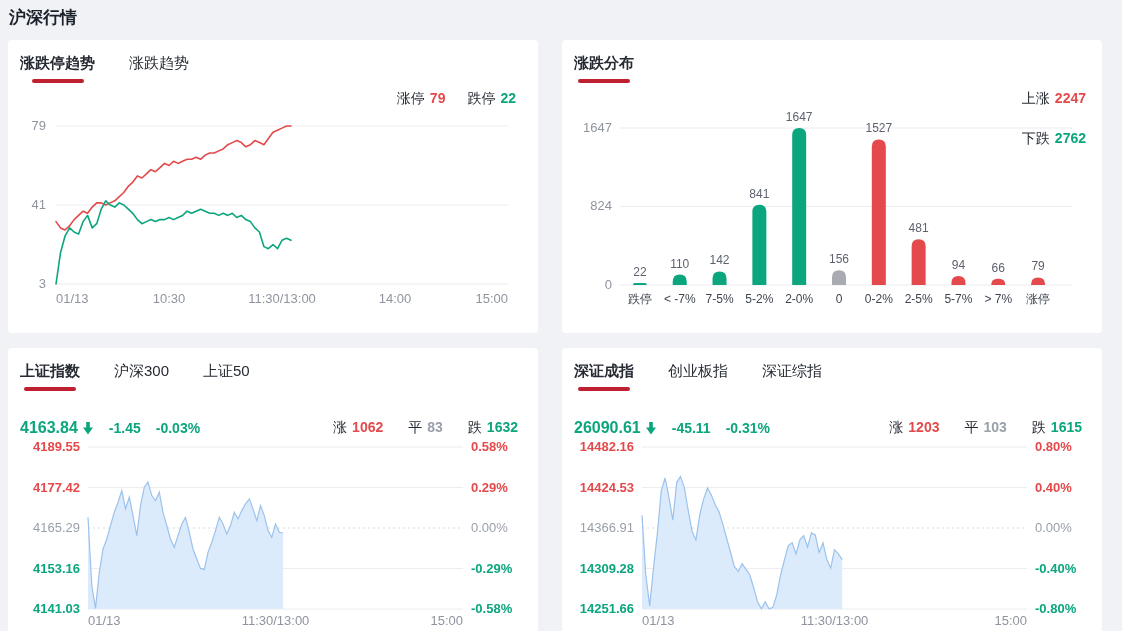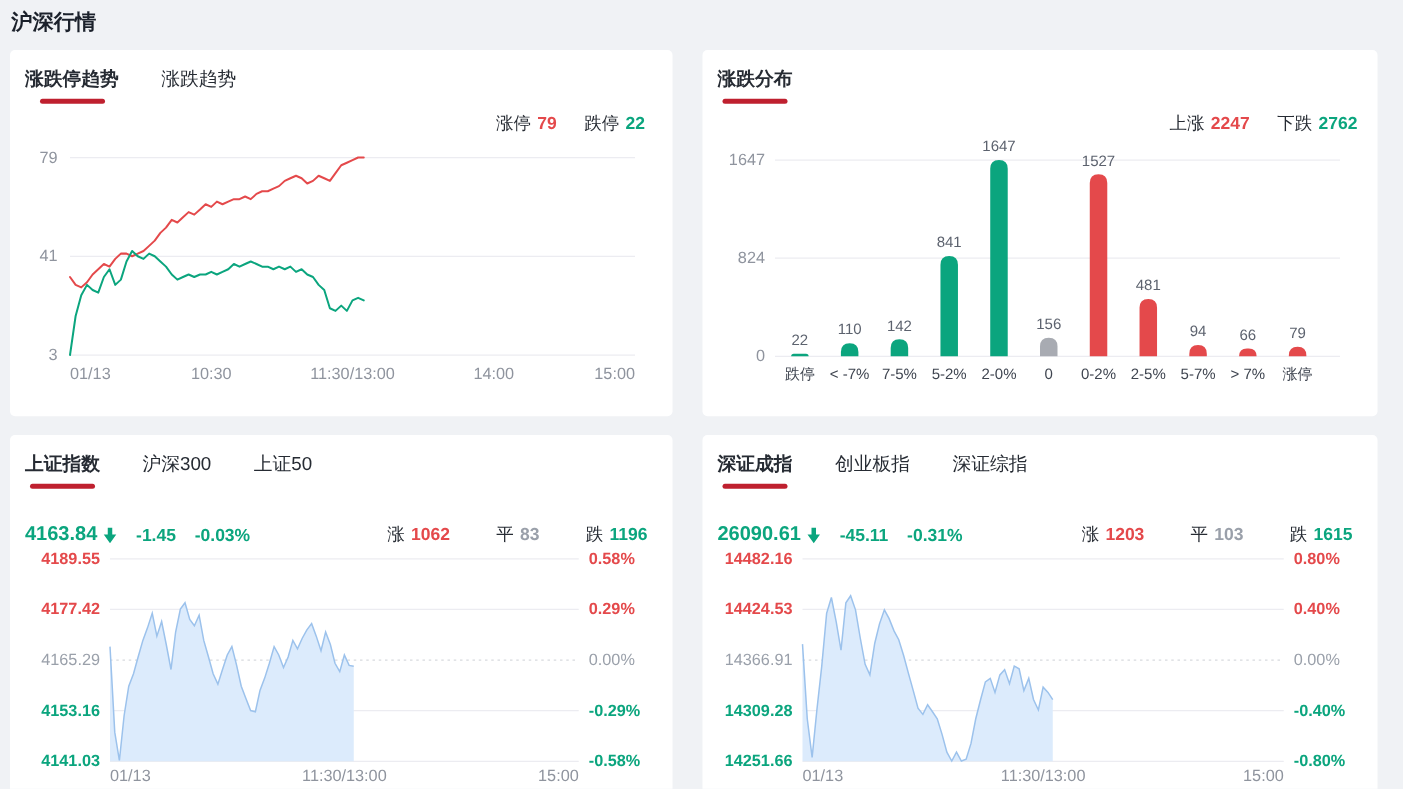--- a/index.html
+++ b/index.html
@@ -14,28 +14,28 @@
   #card-sz{left:562px;top:348px;width:540px;height:295px;}
   .chart-svg{position:absolute;left:0;top:0;width:100%;height:100%;
     font-family:"Liberation Sans",sans-serif;}
   .tabs{position:absolute;left:12px;top:14px;display:flex;gap:34px;z-index:2;}
   .tab{position:relative;font-size:15px;color:#262b33;cursor:pointer;padding-bottom:10px;white-space:nowrap;}
   .tab.active{font-weight:600;}
   .tab.active::after{content:"";position:absolute;left:50%;transform:translateX(-50%);
     bottom:0;width:52px;height:4px;border-radius:2px;background:#bf202f;}
   .legend{position:absolute;top:50px;display:flex;gap:22px;font-size:14px;color:#262b33;z-index:2;white-space:nowrap;}
   #card-limit .legend{right:22px;justify-content:space-between;}
-  #card-dist .legend{right:16px;}
+  #card-dist .legend{right:16px;flex-direction:column;}
   .legend b{font-weight:700;margin-left:5px;}
   .red{color:#e4494b}.green{color:#0ba57e}.grayc{color:#9aa0aa}
   .value-row{position:absolute;left:12px;right:20px;top:46px;display:flex;align-items:center;z-index:2;white-space:nowrap;margin-top:25px;}
   .main-val{font-size:16px;font-weight:700;color:#0ba57e;}
   .arrow-icon{margin-left:4px;}
   .chg{font-size:14px;font-weight:700;color:#0ba57e;margin-left:15px;text-align:right;}
-  .counts{margin-left:auto;display:flex;gap:37px;font-size:14px;color:#262b33;}
+  .counts{margin-left:auto;display:flex;gap:25px;font-size:14px;color:#262b33;}
   .counts b{font-weight:700;margin-left:5px;}
 </style>
 </head>
 <body>
 
 <div class="page">
 
   <h1 class="page-title">沪深行情</h1>
 
   <section class="card" id="card-limit">
@@ -124,21 +124,21 @@
     <div class="value-row">
       <span class="main-val">4163.84</span>
       <svg class="arrow-icon" width="12" height="13" viewBox="0 0 12 13">
           <path d="M4.2 0 H7.8 V5.5 H11 L6 12.5 L1 5.5 H4.2 Z" fill="#0ba57e"></path>
         </svg>
       <span class="chg">-1.45</span>
       <span class="chg">-0.03%</span>
       <span class="counts">
         <span><span>涨</span><b class="red">1062</b></span>
         <span><span>平</span><b class="grayc">83</b></span>
-        <span><span>跌</span><b class="green">1196</b></span>
+        <span><span>跌</span><b class="green">1632</b></span>
       </span>
     </div>
     <svg id="svg-sh" class="chart-svg" viewBox="0 0 530 295">
         <line x1="80" y1="99" x2="455" y2="99" stroke="#ececf1"></line>
         <text x="72" y="103" font-size="13" fill="#e4494b" text-anchor="end" font-weight="700">4189.55</text>
         <text x="463" y="103" font-size="13" fill="#e4494b" text-anchor="start" font-weight="700">0.58%</text>
         <line x1="80" y1="139.5" x2="455" y2="139.5" stroke="#ececf1"></line>
         <text x="72" y="143.5" font-size="13" fill="#e4494b" text-anchor="end" font-weight="700">4177.42</text>
         <text x="463" y="143.5" font-size="13" fill="#e4494b" text-anchor="start" font-weight="700">0.29%</text>
         <line x1="80" y1="180" x2="455" y2="180" stroke="#d8dade" stroke-dasharray="2 3"></line>

